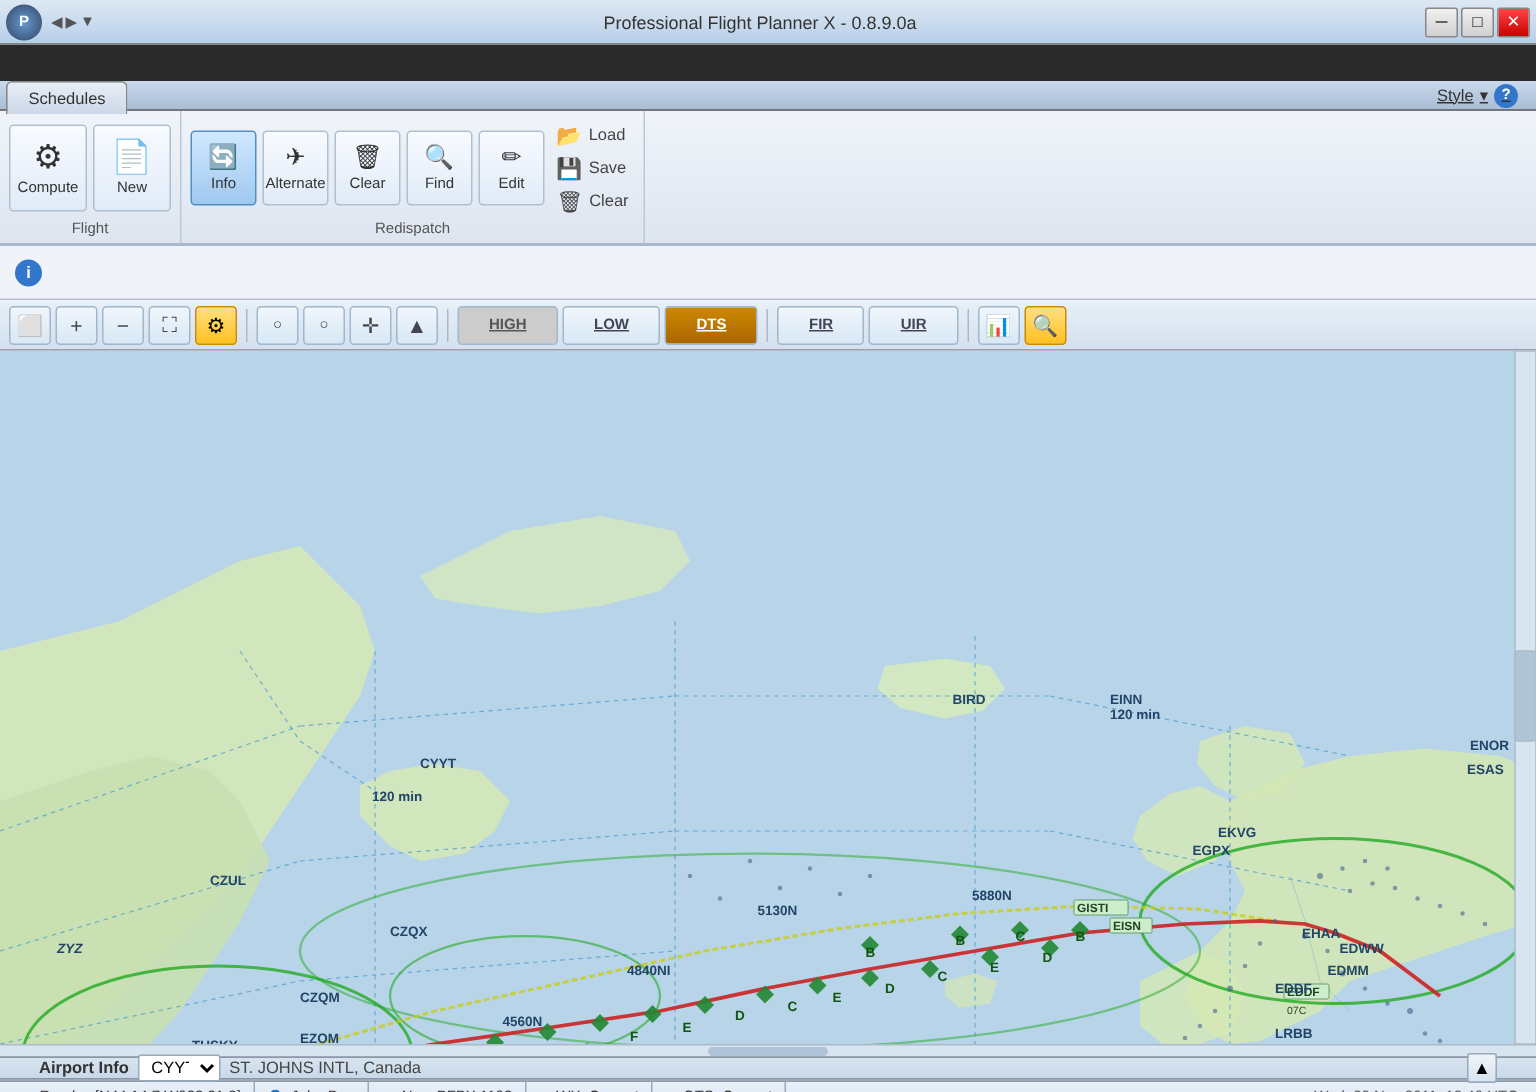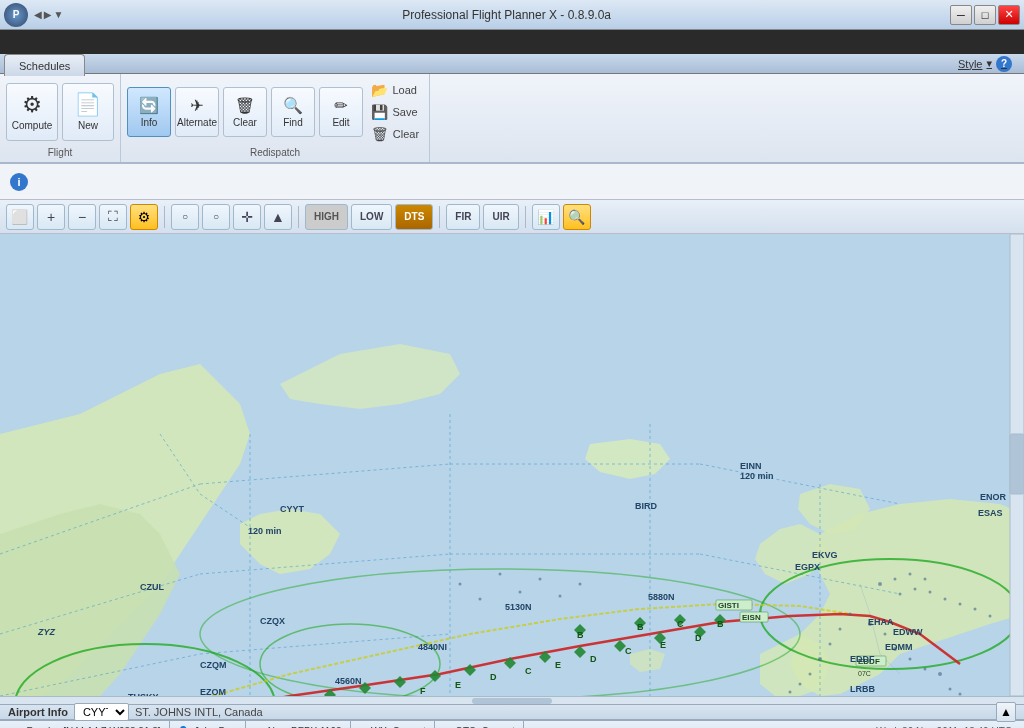--- a/index.html
+++ b/index.html
@@ -192,28 +192,28 @@
       border: 1px solid #a0b8cc;
       border-radius: 3px;
       background: linear-gradient(to bottom, #f0f6fc, #d8e8f4);
       display: flex; align-items: center; justify-content: center;
       cursor: pointer;
       font-size: 14px;
       color: #445;
     }
     .map-separator { width: 1px; height: 22px; background: #aab8cc; margin: 0 3px; }
     .map-toggle {
-      padding: 2px 8px;
+      padding: 2px 20px;
       height: 26px;
       border: 1px solid #a0b8cc;
       border-radius: 3px;
       font-size: 10px;
       font-weight: bold;
       cursor: pointer;
-      display: flex; align-items: center; justify-content: center;
+      display: flex; align-items: center; justify-content: center; text-decoration: underline;
     }
     .map-toggle.high { background: #cccccc; color: #555; }
     .map-toggle.low { background: linear-gradient(to bottom, #f0f6fc, #d8e8f4); color: #445; }
     .map-toggle.dts { background: linear-gradient(to bottom, #cc8800, #aa6600); color: white; }
     .map-toggle.fir { background: linear-gradient(to bottom, #f0f6fc, #d8e8f4); color: #445; }
     .map-toggle.uir { background: linear-gradient(to bottom, #f0f6fc, #d8e8f4); color: #445; }
     .map-toggle-icon {
       width: 28px; height: 26px;
       border: 1px solid #a0b8cc;
       border-radius: 3px;
@@ -234,21 +234,21 @@
     }
 
     
     #bottom-panel {
       height: 16px;
       background: linear-gradient(to bottom, #d8e4f0, #c8d8e8);
       border-top: 1px solid #99aabb;
       border-bottom: 1px solid #99aabb;
       display: flex;
       align-items: center;
-      padding: 0 8px;
+      padding: 0 26px;
       gap: 6px;
     }
     .airport-label { font-size: 11px; color: #333; font-weight: 600; }
     .airport-select {
       padding: 1px 4px;
       border: 1px solid #99aabb;
       border-radius: 2px;
       background: white;
       font-size: 11px;
       width: 55px;
@@ -587,21 +587,21 @@
     <rect x="856" y="422" width="30" height="10" fill="#cceecc" stroke="#448844" stroke-width="0.5" rx="1"></rect>
     <text x="858" y="430" font-size="8" fill="#224422" font-family="Arial" font-weight="bold">EDDF</text>
     <text x="858" y="442" font-size="7" fill="#224422" font-family="Arial">07C</text>
 
     <rect x="1010" y="0" width="14" height="462" fill="#d8e4f0" stroke="#aabbc8" stroke-width="1"></rect>
     <rect x="1010" y="200" width="14" height="60" fill="#b0c4d8" stroke="#aabbc8" stroke-width="1" rx="2"></rect>
   </svg>
 
   <div id="map-labels" style="position:absolute;top:0;left:0;width:100%;height:100%;pointer-events:none;">
     <span class="map-label" style="left:140px;top:348px;">CZUL</span>
-    <span class="map-label" style="left:635px;top:227px;margin-top:40px;">BIRD</span>
+    <span class="map-label" style="left:635px;top:227px;">BIRD</span>
     <span class="map-label" style="left:740px;top:227px;">EINN</span>
     <span class="map-label" style="left:740px;top:237px;">120 min</span>
     <span class="map-label" style="left:980px;top:258px;">ENOR</span>
     <span class="map-label" style="left:280px;top:270px;">CYYT</span>
     <span class="map-label" style="left:248px;top:292px;">120 min</span>
     <span class="map-label" style="left:260px;top:382px;">CZQX</span>
     <span class="map-label" style="left:200px;top:426px;">CZQM</span>
     <span class="map-label" style="left:505px;top:368px;">5130N</span>
     <span class="map-label" style="left:648px;top:358px;">5880N</span>
     <span class="map-label" style="left:418px;top:408px;">4840NI</span>

